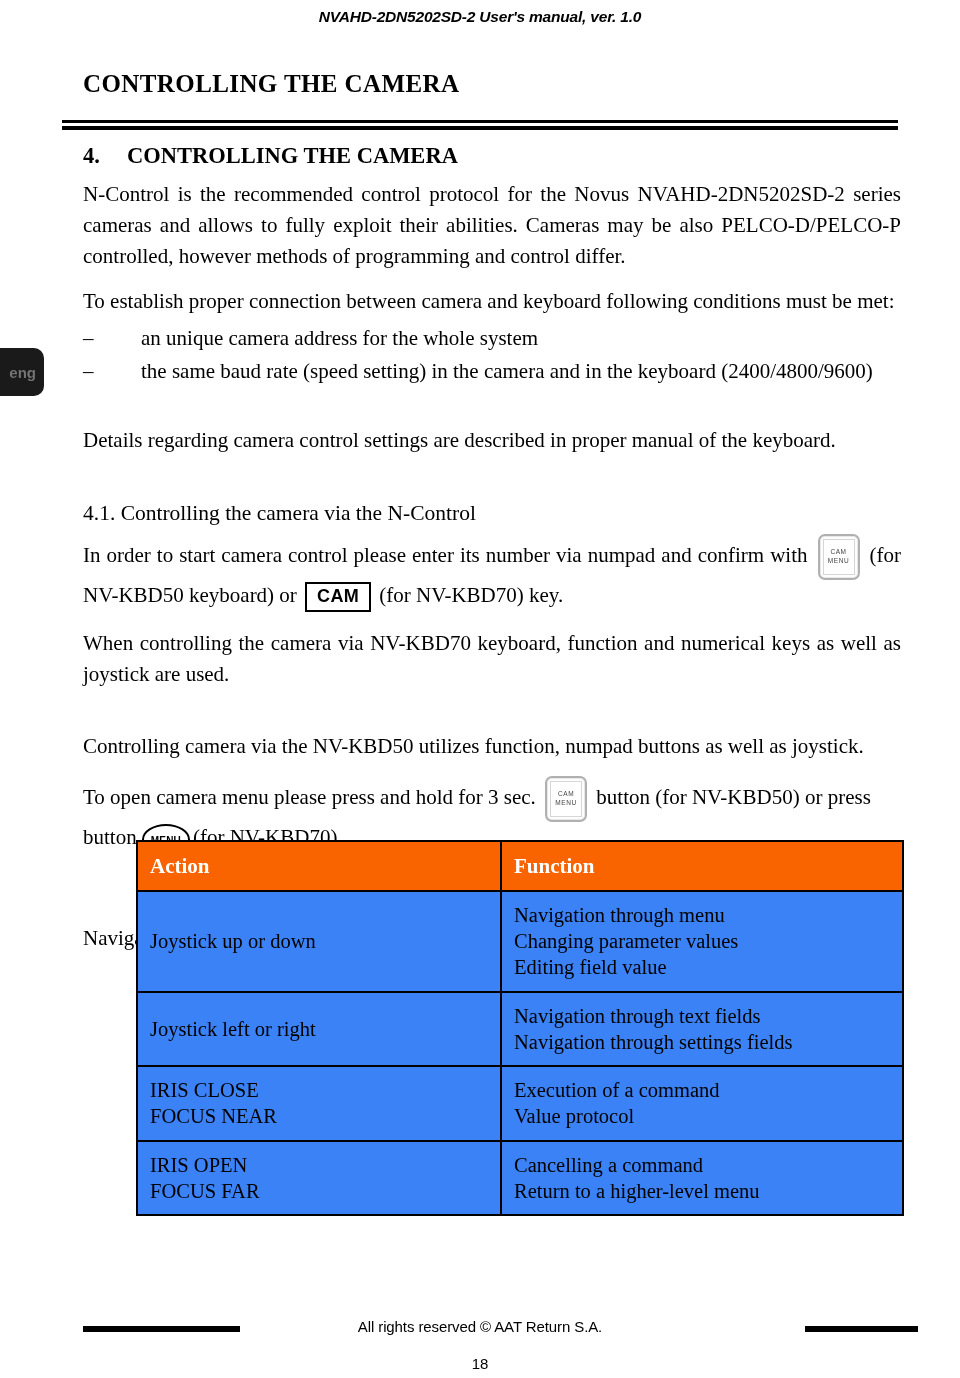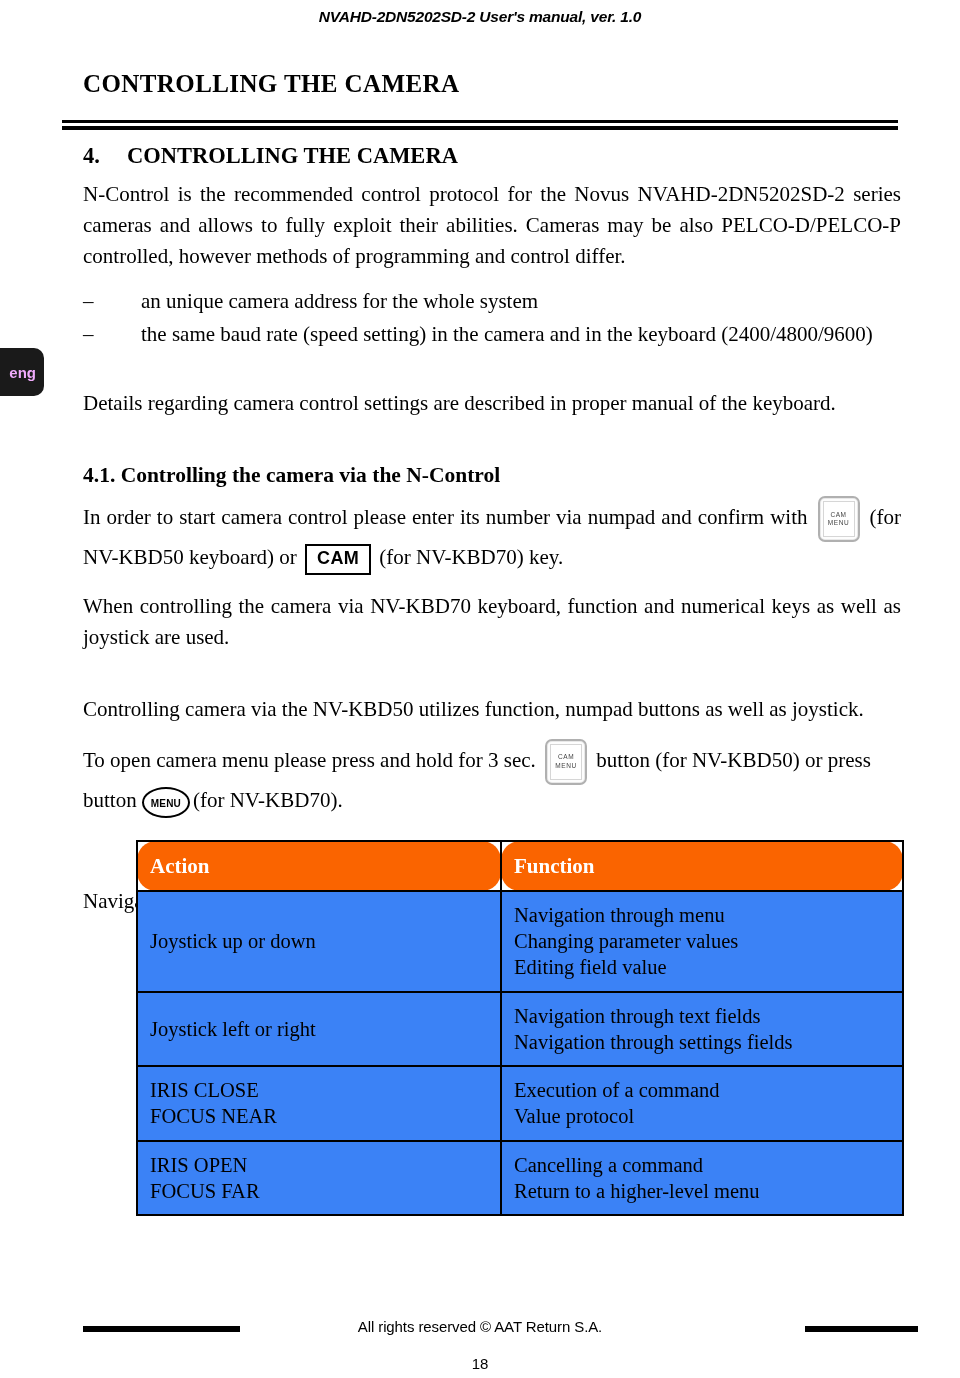--- a/index.html
+++ b/index.html
@@ -76,21 +76,21 @@
     height: 48px;
     background: #1a1a1a;
     border-radius: 10px;
     display: flex;
     align-items: center;
     justify-content: flex-end;
     padding-right: 8px;
     box-sizing: border-box;
   }
   .lang-tab span {
-    color: #f0abfc;
+    color: #737373;
     font-family: "Liberation Sans", sans-serif;
     font-weight: bold;
     font-size: 15px;
   }
 
   
   .content {
     position: absolute;
     left: 83px;
     top: 143px;
@@ -126,21 +126,21 @@
   .dash-list li {
     display: flex;
     margin-bottom: 2px;
   }
   .dash-list .dash {
     width: 58px;
     flex: 0 0 58px;
   }
 
   .subsec-head {
-    font-weight: bold;
+    font-weight: normal;
     font-size: 21.5px;
     margin: 16px 0 8px 0;
   }
 
   
   .key-cam-menu {
     display: inline-block;
     width: 38px;
     height: 42px;
     border: 2px solid #b0b0b0;
@@ -227,21 +227,20 @@
   .osd-table col.c2 { width: 402px; }
 
   .osd-table thead th {
     background: #FA6400;
     color: #ffffff;
     font-weight: bold;
     text-align: left;
     height: 34px;
     padding: 7px 12px;
     font-size: 21px;
-    border-radius: 19px;
   }
   .osd-table tbody td {
     background: #3b82f6;
     color: #000;
   }
   .osd-table tbody tr.tall td { height: 66px; }
   .osd-table tbody tr.short td { height: 50px; }
   .cell-lines > div { white-space: nowrap; }
 
   
@@ -302,20 +301,21 @@
 
   <div class="content">
 
     <div class="sec-head">
       <span class="num">4.</span>
       <span>CONTROLLING THE CAMERA</span>
     </div>
 
     <p class="body">N-Control is the recommended control protocol for the Novus NVAHD-2DN5202SD-2 series cameras and allows to fully exploit their abilities. Cameras may be also PELCO-D/PELCO-P controlled, however methods of programming and control differ.</p>
 
+    <p class="body nojust" style="margin-bottom:6px;">To establish proper connection between camera and keyboard following conditions must be met:</p>
 
     <ul class="dash-list">
       <li>
         <span class="dash">–</span>
         <span>an unique camera address for the whole system</span>
       </li>
       <li>
         <span class="dash">–</span>
         <span>the same baud rate (speed setting) in the camera and in the keyboard (2400/4800/9600)</span>
       </li>

